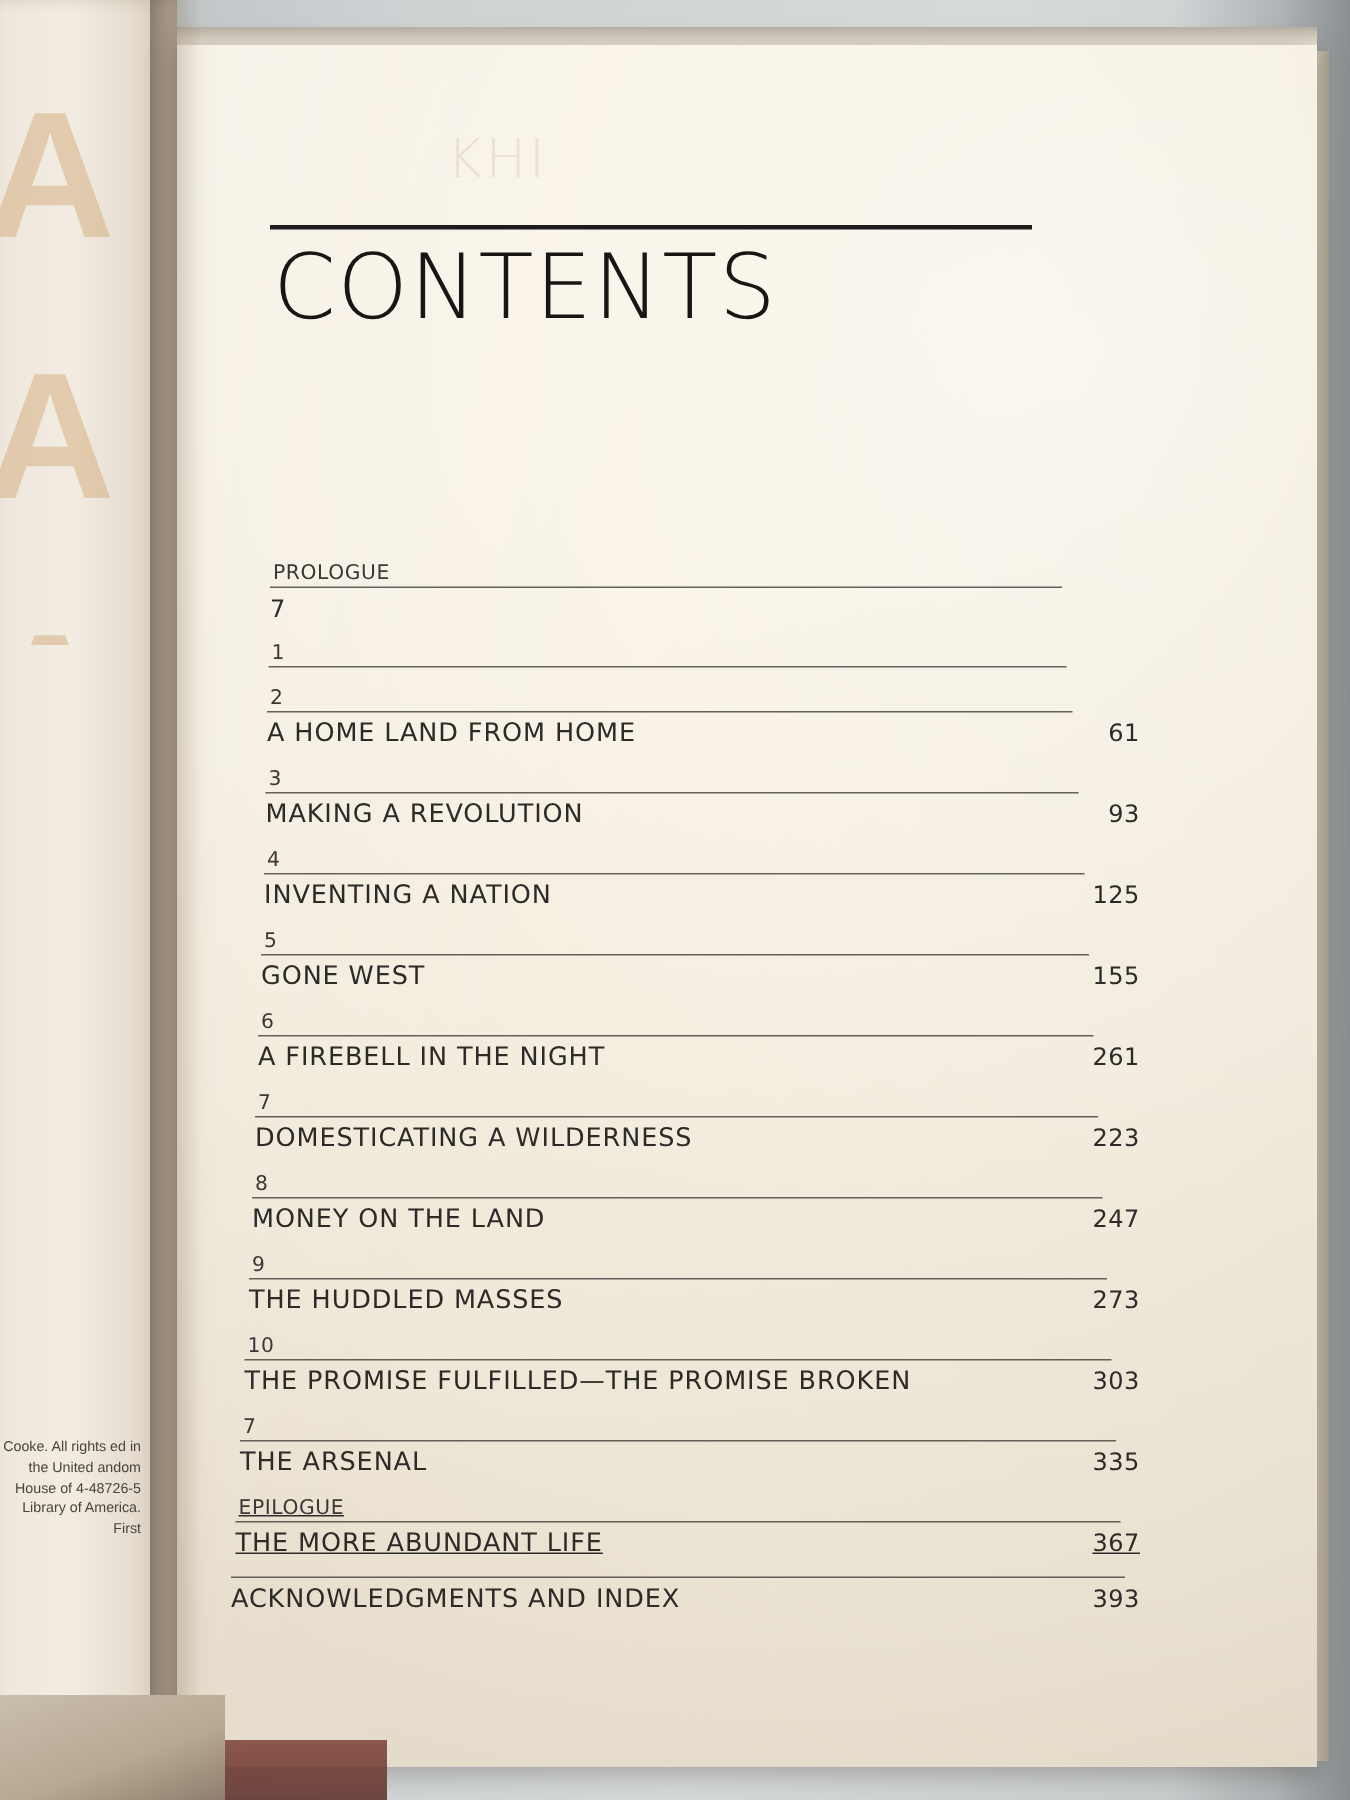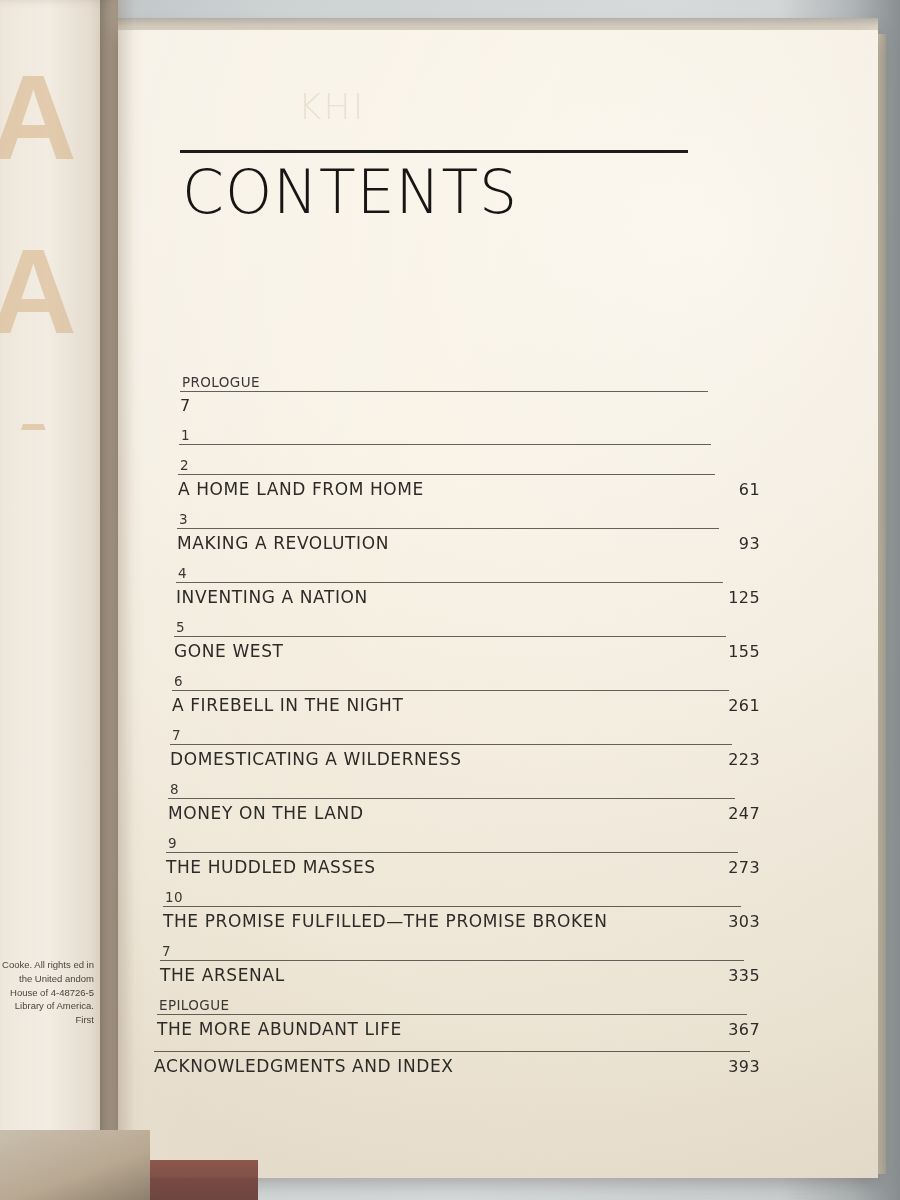--- a/index.html
+++ b/index.html
@@ -188,21 +188,21 @@
   .toc-entry.r2 { margin-left: -2px; }
   .toc-entry.r3 { margin-left: -3px; }
   .toc-entry.r4 { margin-left: -4px; }
   .toc-entry.r5 { margin-left: -6px; }
   .toc-entry.r6 { margin-left: -8px; }
   .toc-entry.r7 { margin-left: -10px; }
   .toc-entry.r8 { margin-left: -12px; }
   .toc-entry.r9 { margin-left: -14px; }
   .toc-entry.r10 { margin-left: -17px; }
   .toc-entry.r11 { margin-left: -20px; }
-  .toc-entry.r12 { margin-left: -23px; }
+  .toc-entry.r12 { margin-left: -23px; text-decoration: underline; }
   .toc-entry.r13 { margin-left: -26px; }
 
   
   .ghost {
     position: absolute;
     left: 180px; top: 56px;
     font-family: "DejaVu Sans", sans-serif;
     font-size: 36px;
     font-weight: 300;
     color: rgba(180,160,130,0.22);

